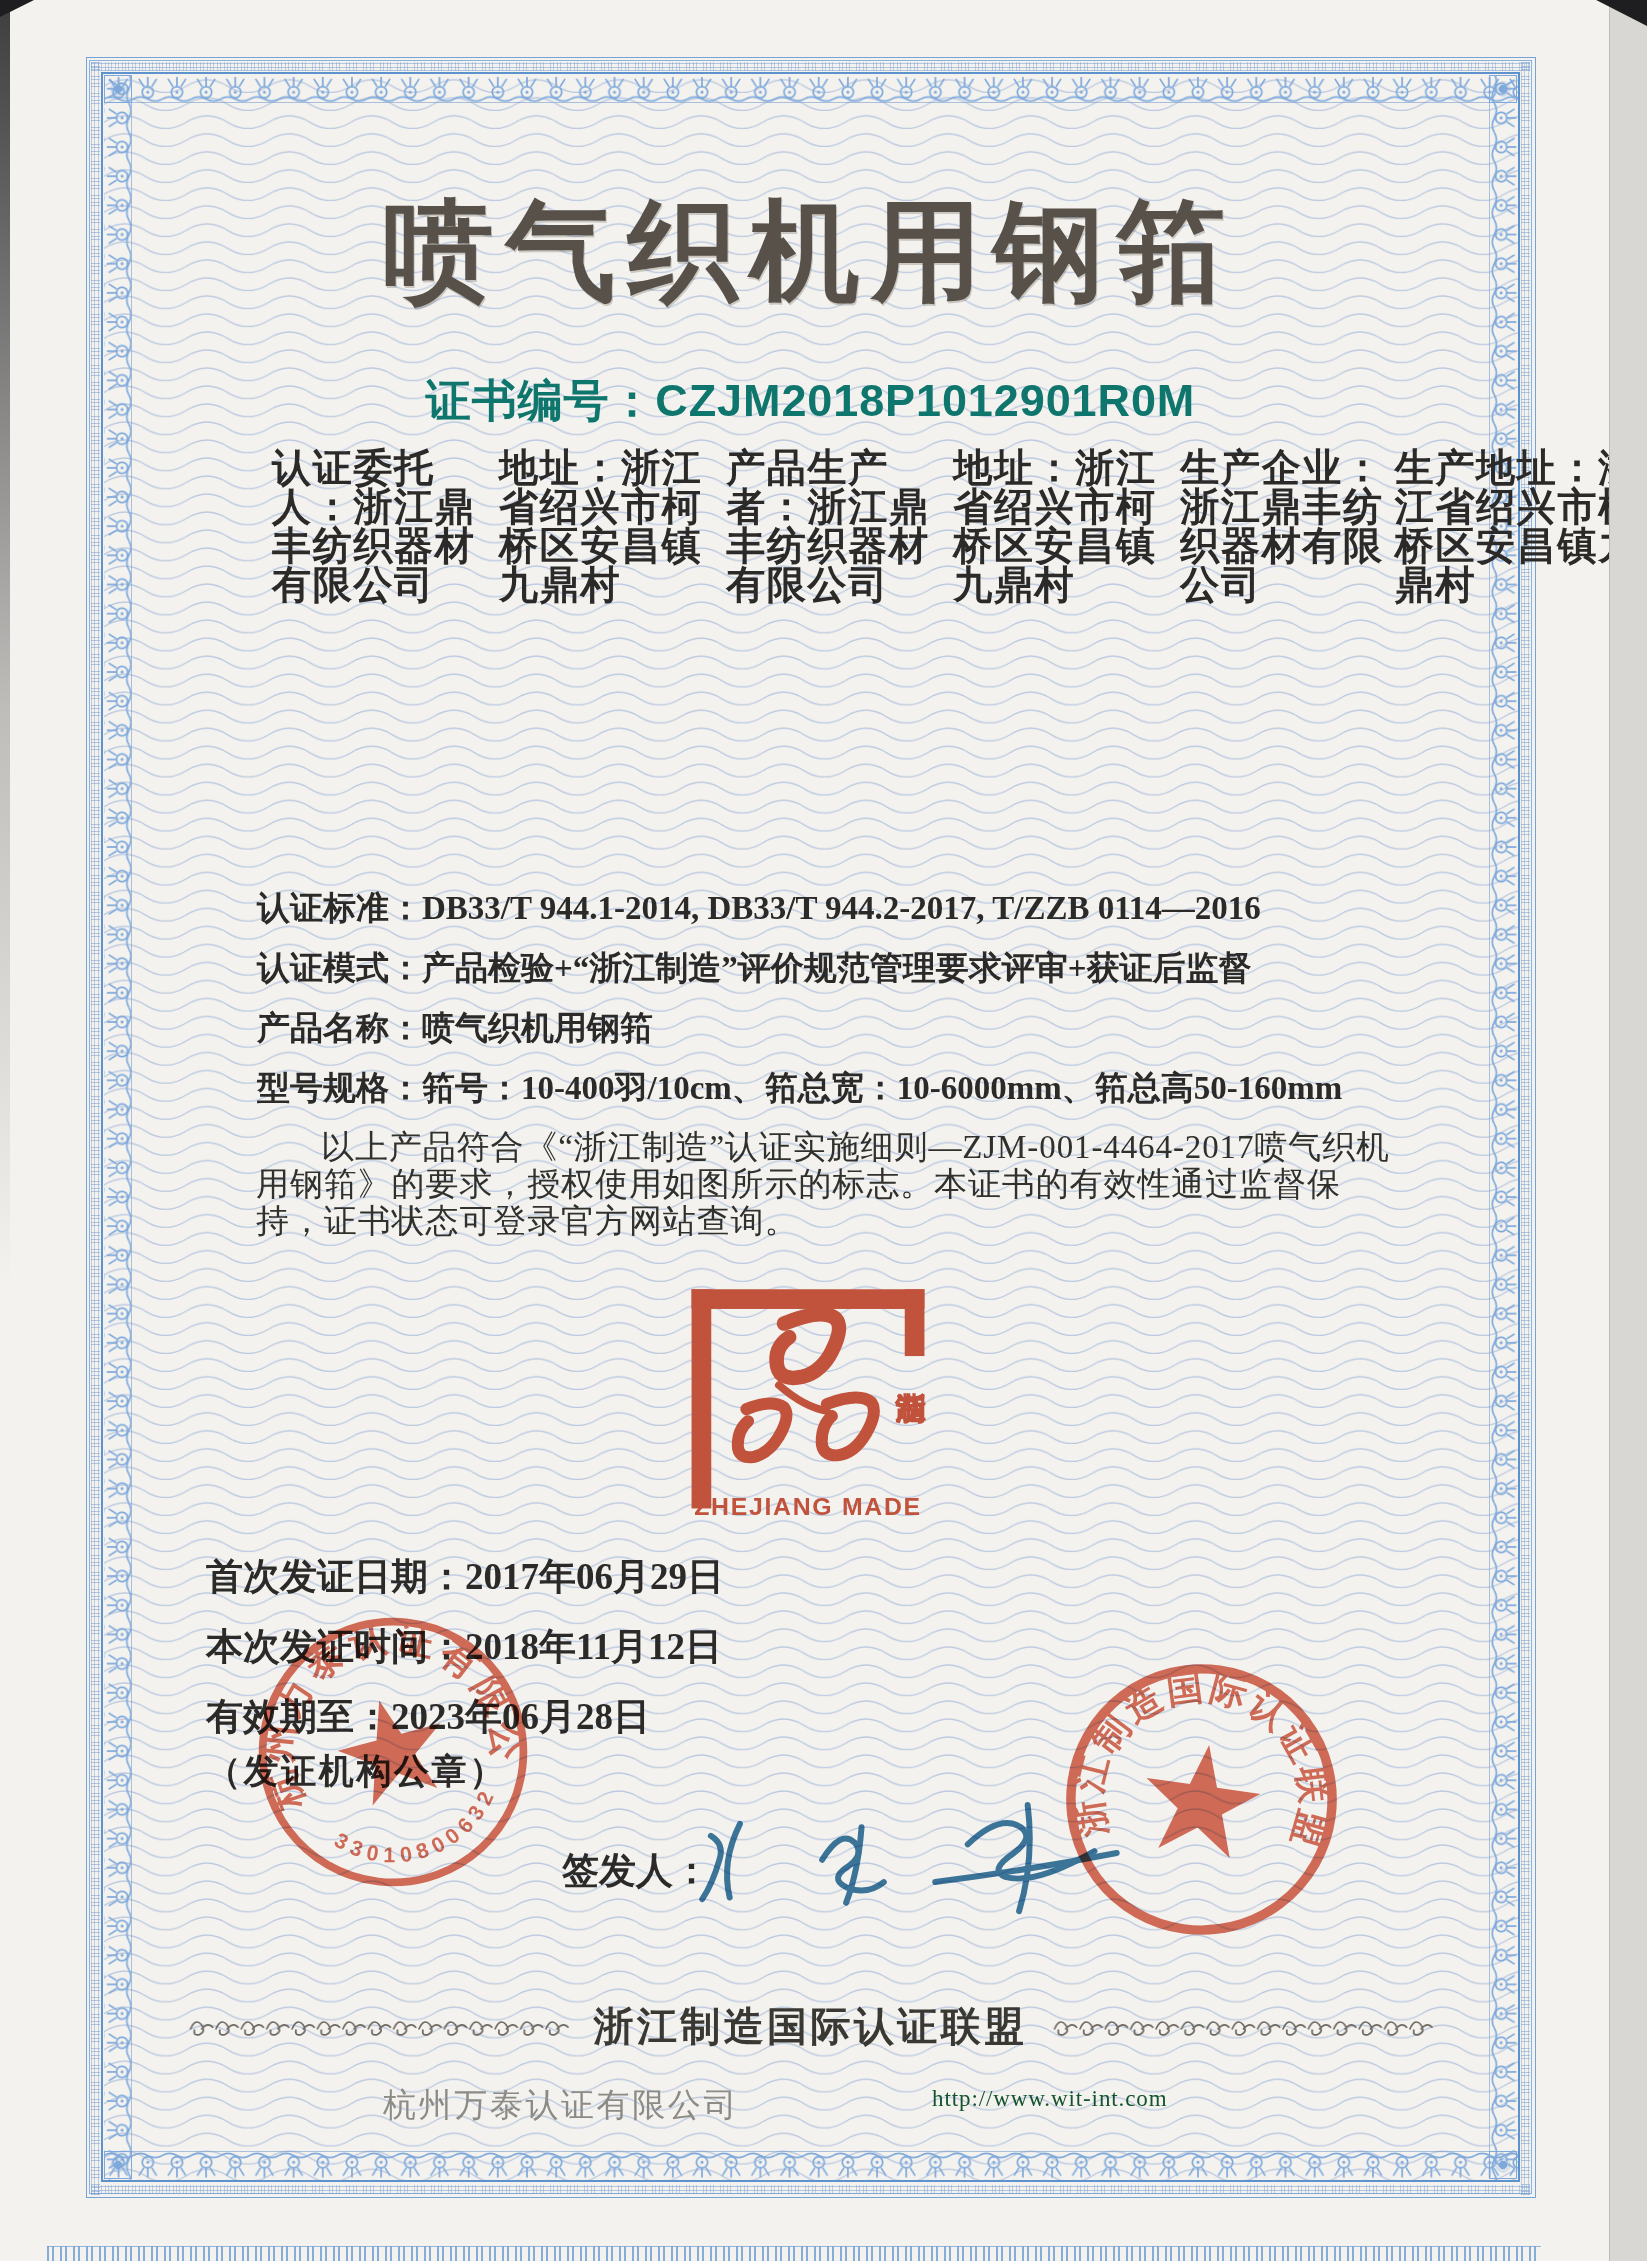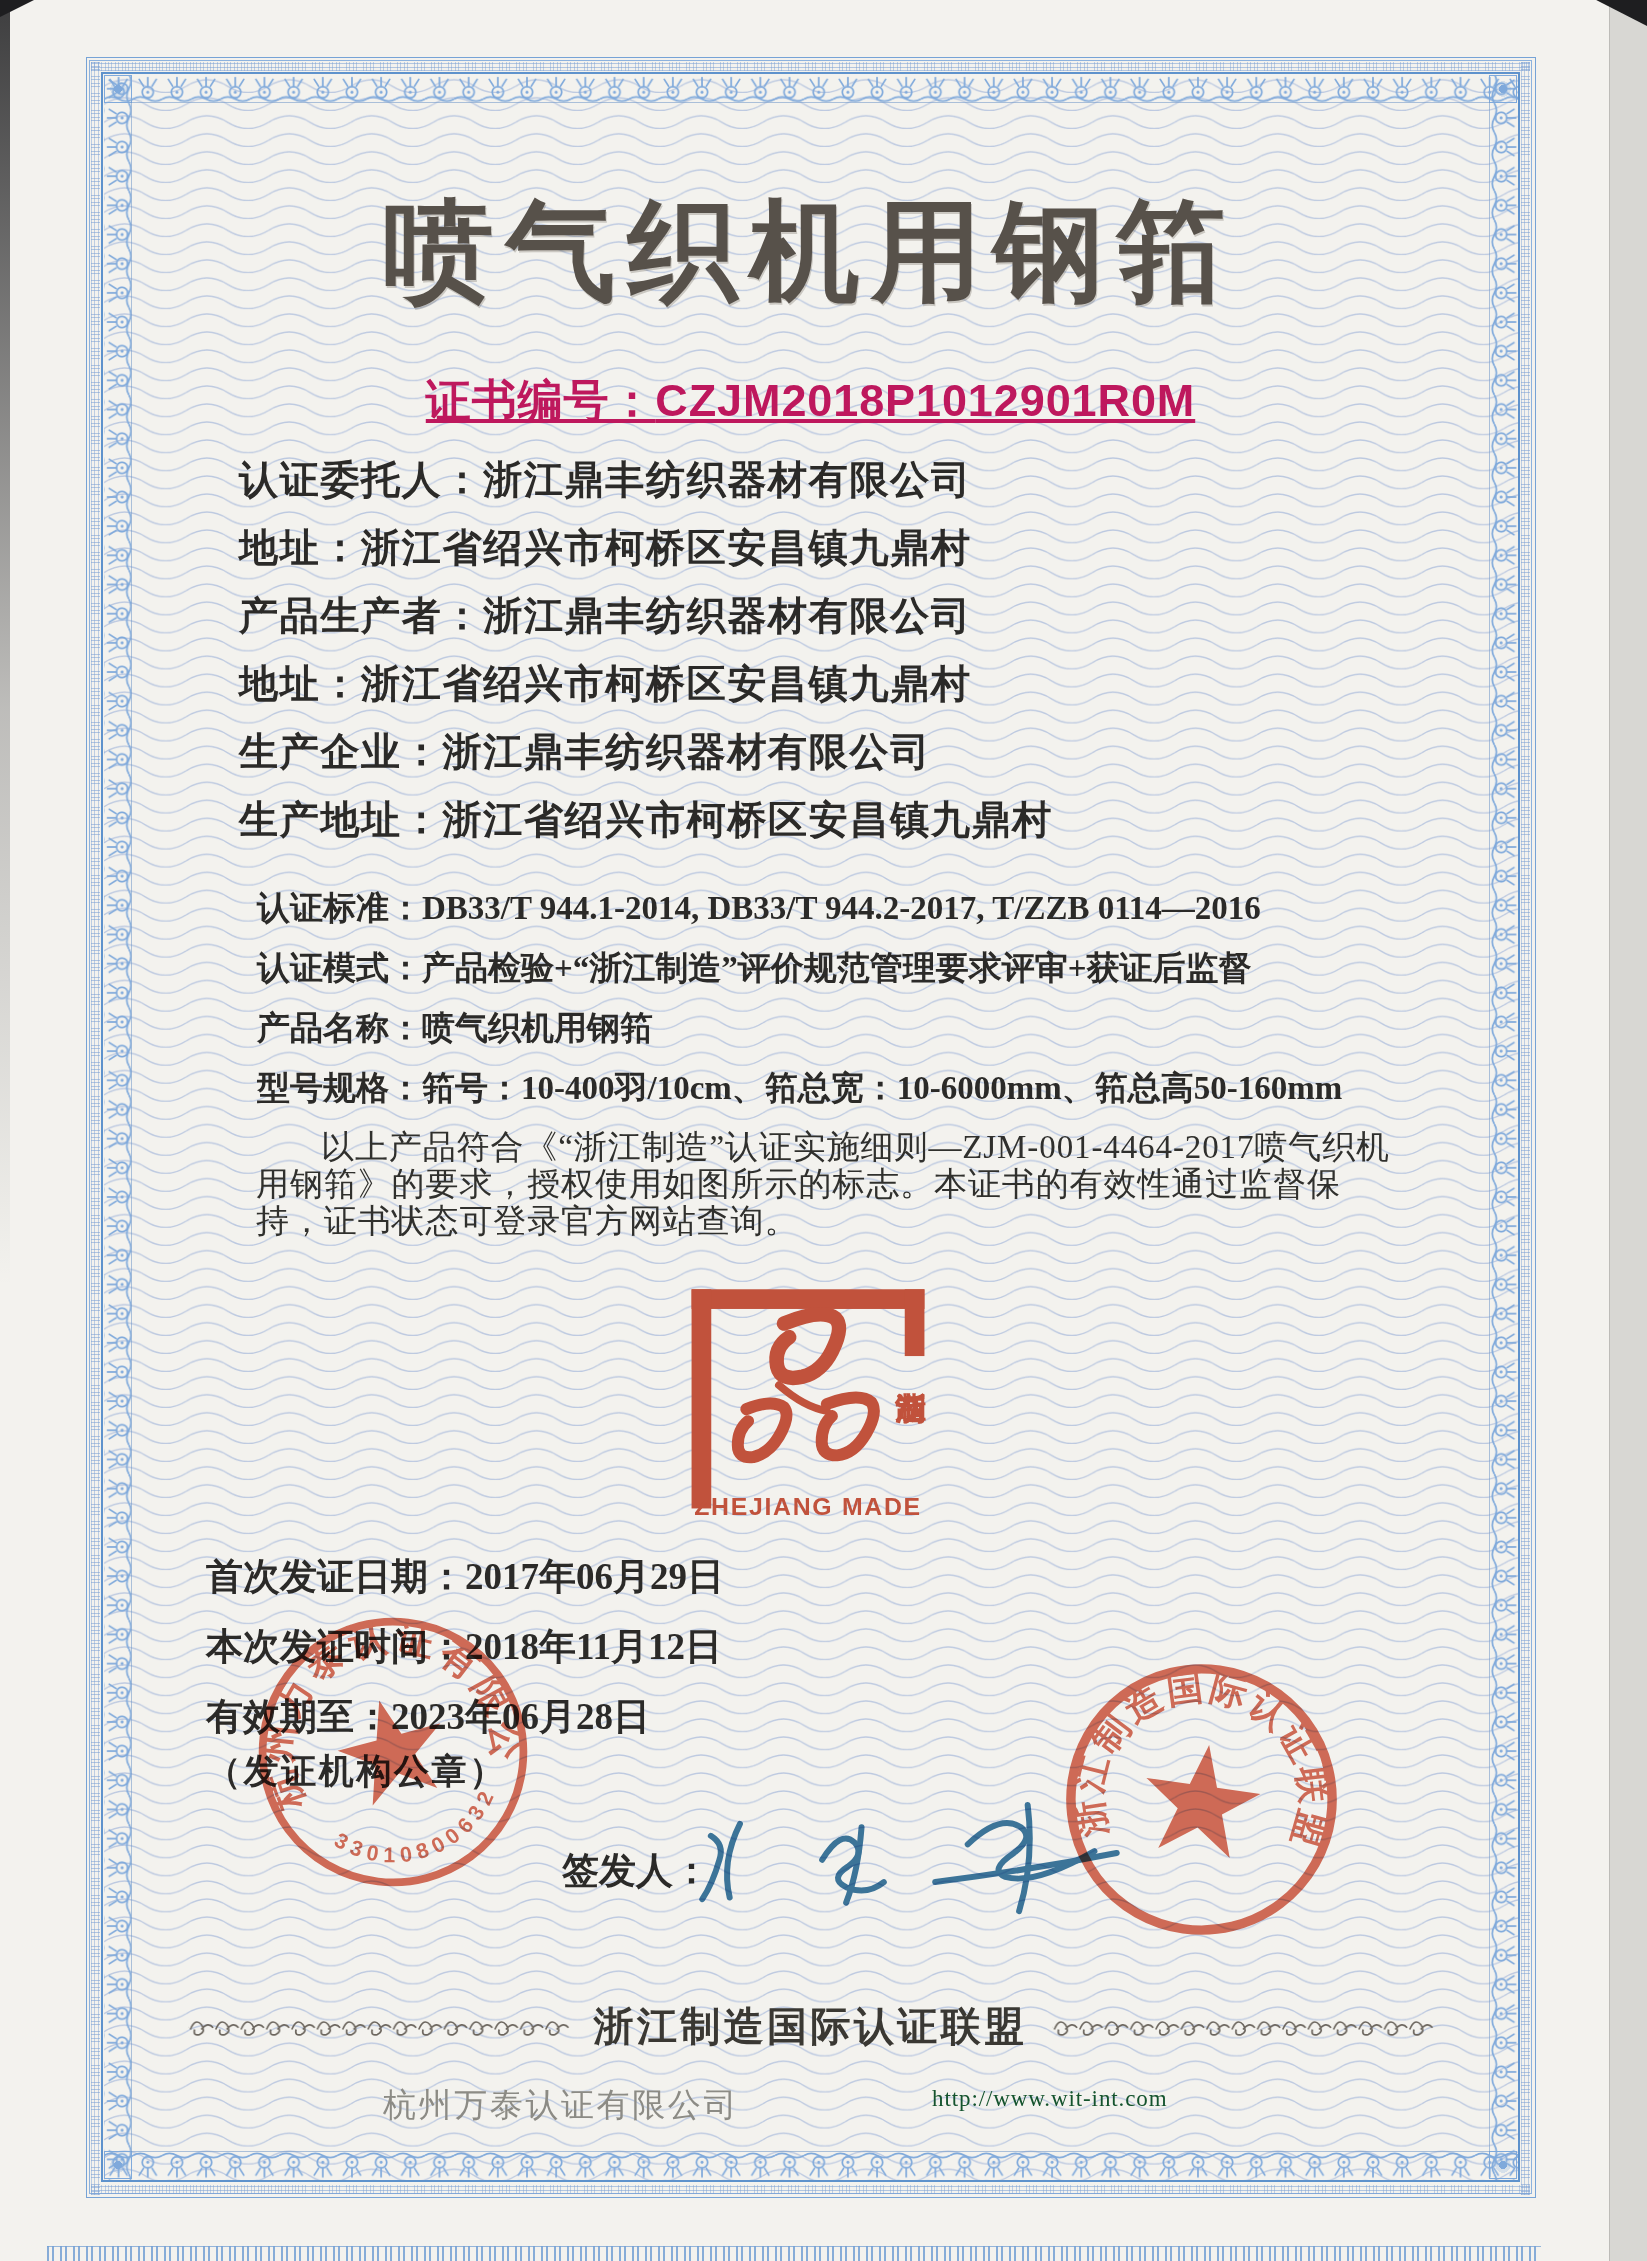--- a/index.html
+++ b/index.html
@@ -28,22 +28,22 @@
   .frame-heavy{left:101px;top:72px;width:1419px;height:2110px;border:2.6px solid #5e92cc;box-sizing:border-box;}
   .frame-inner{left:131px;top:102px;width:1359px;height:2050px;border:0.9px solid rgba(110,150,200,.55);box-sizing:border-box;}
   .lace{display:block;}
   .corner{width:28px;height:28px;border:1.7px solid #7fa9db;box-sizing:border-box;
      background:radial-gradient(circle at 50% 50%,#7fa9db 0 4.3px,rgba(127,169,219,.25) 4.3px 7.7px,transparent 7.7px);}
 
   
   .title{left:0;top:178px;width:1621px;text-align:center;font-size:110px;font-weight:bold;
      letter-spacing:12px;color:#57514a;text-shadow:0.9px 1.7px 0 rgba(80,70,58,.25);}
   .certline{left:0;top:371px;width:1621px;text-align:center;font-size:45px;font-weight:bold;
-     font-family:"Liberation Sans",sans-serif;color:#be185d;letter-spacing:0.9px;text-decoration:underline;}
-  .parties{left:239px;top:448px;display:flex;flex-direction:column;row-gap:29px;margin-top:12px;}
+     font-family:"Liberation Sans",sans-serif;color:#0f766e;letter-spacing:0.9px;}
+  .parties{left:272px;top:448px;display:flex;row-gap:29px;}
   .parties div{font-size:39px;font-weight:bold;line-height:39px;letter-spacing:1.7px;}
   .specs{left:257px;top:892px;display:flex;flex-direction:column;row-gap:27px;}
   .specs div{font-size:33px;font-weight:bold;line-height:33px;}
   .statement{left:256px;top:1129px;width:1149px;font-size:33px;line-height:37px;text-indent:65px;letter-spacing:0.9px;color:#30302d;}
   .dates{left:206px;top:1558px;display:flex;flex-direction:column;row-gap:33px;}
   .dates div{font-size:37px;font-weight:bold;line-height:37px;}
   .sealnote{left:206px;top:1748px;font-size:35px;font-weight:bold;letter-spacing:2.6px;}
   .signer{left:562px;top:1846px;font-size:37px;font-weight:bold;text-align:center;}
   .alliance-row{left:0;top:1999px;width:1621px;display:flex;align-items:center;justify-content:center;gap:22px;}
   .alliance-title{font-size:40px;font-weight:bold;font-family:"Liberation Sans",sans-serif;color:#3a3833;letter-spacing:3.4px;}

